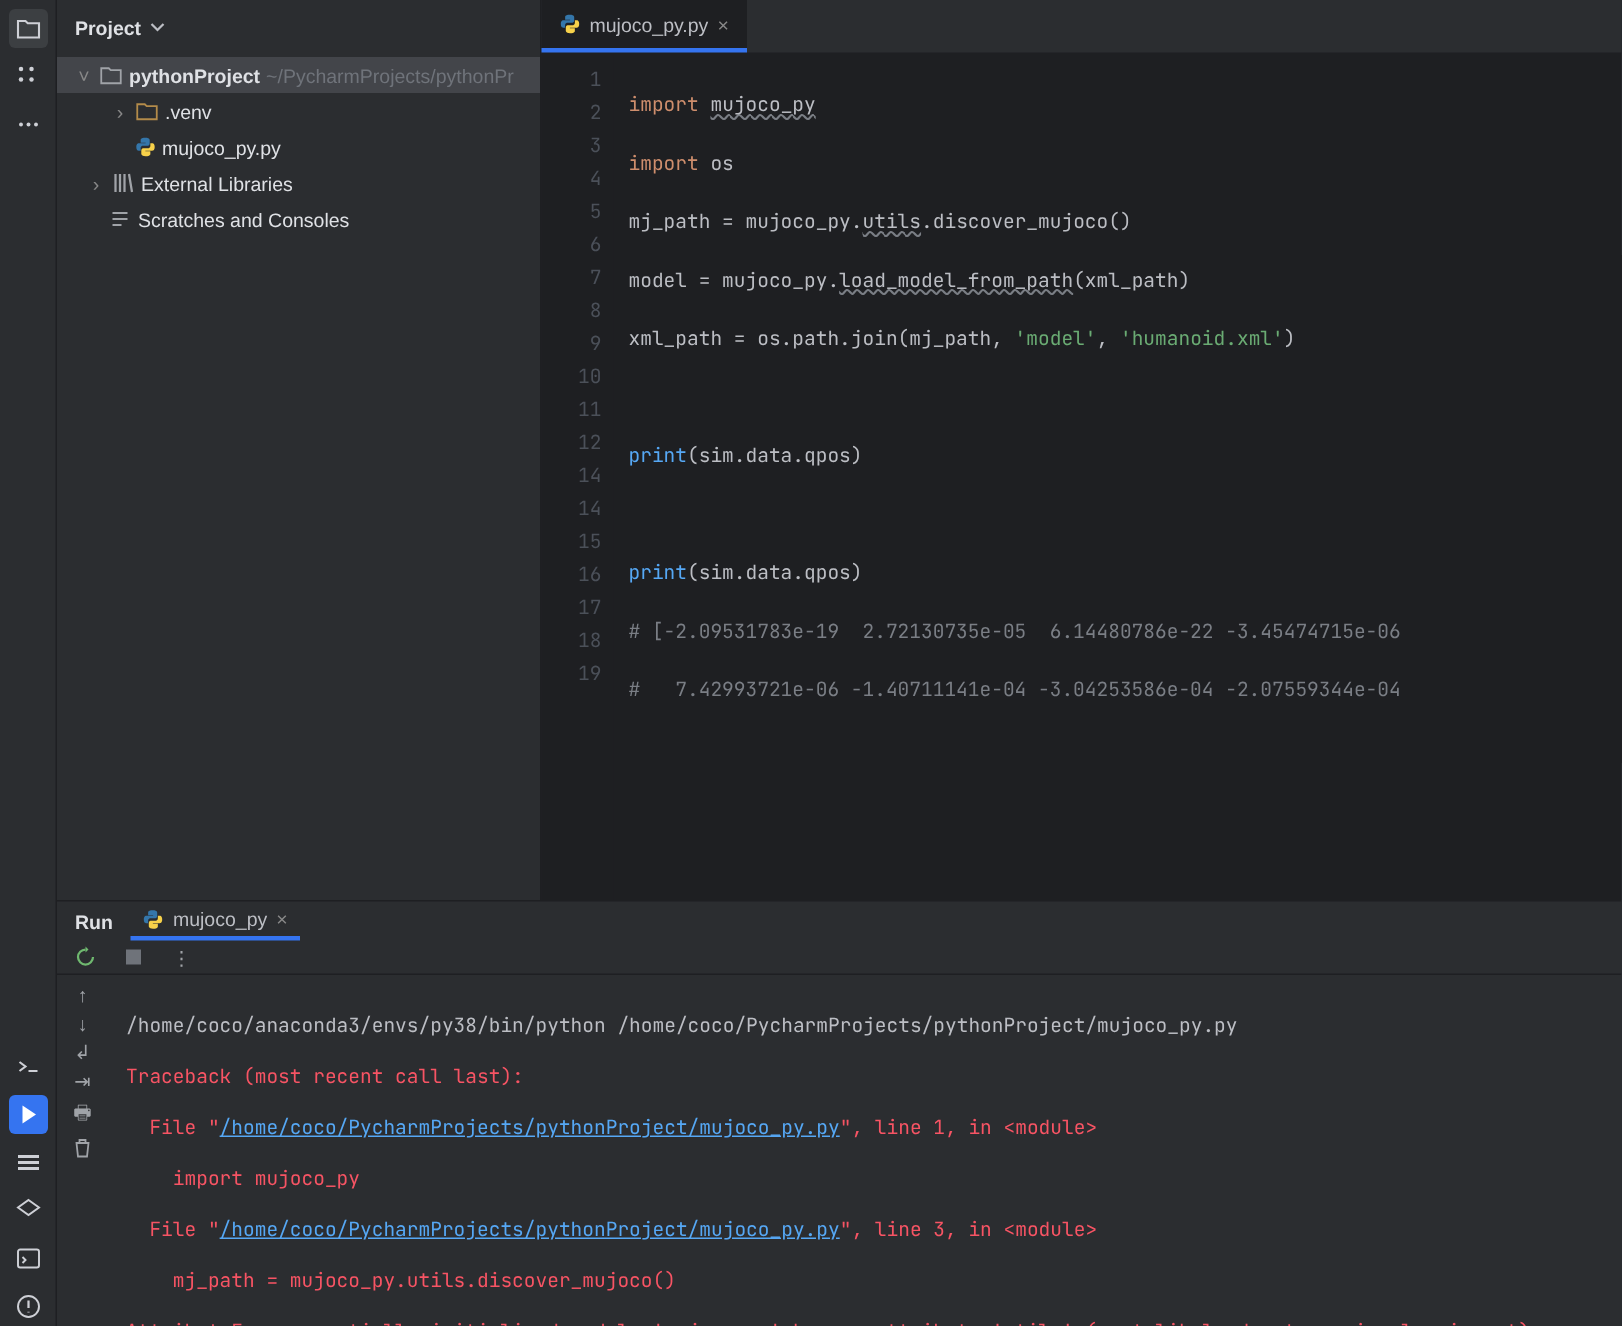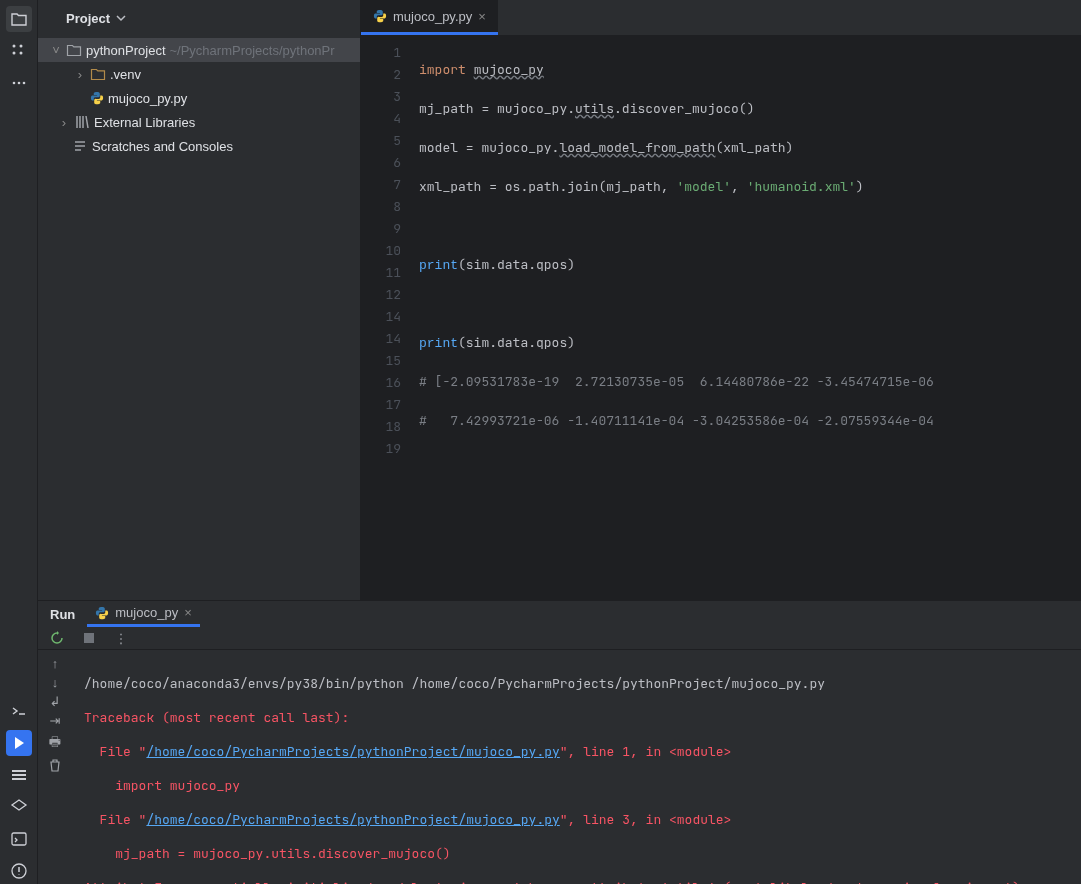--- a/index.html
+++ b/index.html
@@ -16,21 +16,21 @@
 .leftbar .icon { width: 26px; height: 26px; display: flex; align-items: center; justify-content: center; border-radius: 4px; }
 .leftbar .icon.active { background: #3c3f42; }
 .leftbar .spacer { flex: 1; }
 .main { flex: 1; display: flex; flex-direction: column; }
 .upper { flex: 1; display: flex; min-height: 0; }
 .project-panel {
   width: 323px; background: #2b2d30; border-right: 1px solid #1e1f22;
   display: flex; flex-direction: column;
 }
 .panel-header { height: 36px; display: flex; align-items: center; padding: 0 12px; gap: 6px; }
-.panel-header .title { font-weight: 600; color: #dfe1e5; margin-left: 16px; }
+.panel-header .title { font-weight: 600; color: #dfe1e5; }
 .tree { flex: 1; overflow: hidden; padding: 2px 0; }
 .tree-row {
   height: 24px; display: flex; align-items: center; gap: 4px;
   padding-left: 12px; white-space: nowrap; color: #bcbec4;
 }
 .tree-row.selected { background: #43454a; }
 .tree-row .chev { width: 12px; display: inline-flex; justify-content: center; color: #888; }
 .tree-row .indent { display: inline-block; }
 .tree-row .label { color: #dfe1e5; }
 .tree-row .path { color: #6f737a; }
@@ -40,21 +40,21 @@
   display: flex; align-items: center; gap: 6px; padding: 0 12px;
   background: #1e1f22; border-bottom: 3px solid #3574f0;
 }
 .tab .close { color: #888; font-size: 13px; }
 .codearea { flex: 1; display: flex; font-family: "JetBrains Mono", Consolas, monospace; font-size: 13px; overflow: hidden; }
 .gutter { width: 48px; background: #1e1f22; color: #4b5059; text-align: right; padding: 6px 8px 0 0; user-select: none; }
 .gutter .ln { height: 22px; line-height: 22px; }
 .code { flex: 1; background: #1e1f22; padding: 6px 0 0 10px; white-space: pre; color: #bcbec4; }
 .code .line { height: 22px; line-height: 22px; }
 .kw { color: #cf8e6d; }
-.fn { color: #56a8f5; font-family: Liberation Mono, monospace; }
+.fn { color: #56a8f5; }
 .str { color: #6aab73; }
 .cm { color: #7a7e85; }
 .ul { text-decoration: underline wavy #7a7e85; text-decoration-skip-ink: none; }
 .run-panel {
   height: 284px; border-top: 1px solid #1e1f22; background: #2b2d30;
   display: flex; flex-direction: column;
 }
 .run-header {
   height: 36px; display: flex; align-items: center; gap: 12px; padding: 0 12px;
 }
@@ -152,21 +152,21 @@
         <svg width="10" height="10" viewBox="0 0 10 10">
             <path d="M1 3l4 4 4-4" stroke="#bcbec4" stroke-width="1.5" fill="none"></path>
           </svg>
       </div>
       <div class="tree">
         <div class="tree-row selected">
           <span class="chev">˅</span>
           <svg class="folder-icon" width="16" height="16" viewBox="0 0 16 16">
               <path fill="none" stroke="currentColor" stroke-width="1.2" d="M1.5 3.5h5l1.3 1.3h6.7v8.7h-13z"></path>
             </svg>
-          <span class="label" style="font-weight:400">pythonProject</span>
+          <span class="label" style="font-weight:700">pythonProject</span>
           <span class="path">~/PycharmProjects/pythonPr</span>
         </div>
         <div class="tree-row">
           <span class="indent" style="width:20px"></span>
             <span class="chev">›</span>
           <svg class="folder-icon" width="16" height="16" viewBox="0 0 16 16">
               <path fill="none" stroke="#b38b4a" stroke-width="1.2" d="M1.5 3.5h5l1.3 1.3h6.7v8.7h-13z"></path>
             </svg>
           <span class="label">.venv</span>
         </div>
@@ -224,20 +224,21 @@
             <div class="ln">14</div>
             <div class="ln">14</div>
             <div class="ln">15</div>
             <div class="ln">16</div>
             <div class="ln">17</div>
             <div class="ln">18</div>
             <div class="ln">19</div>
           </div>
         <div class="code">
 <div class="line"><span class="kw">import</span><span> </span><span class="ul">mujoco_py</span></div>
+<div class="line"><span class="kw">import</span><span> os</span></div>
 <div class="line"><span>mj_path = mujoco_py.</span><span class="ul">utils</span><span>.discover_mujoco()</span></div>
 <div class="line"><span>model = mujoco_py.</span><span class="ul">load_model_from_path</span><span>(xml_path)</span></div>
 <div class="line"><span>xml_path = os.path.join(mj_path, </span><span class="str">'model'</span><span>, </span><span class="str">'humanoid.xml'</span><span>)</span></div>
 <div class="line"></div>
 <div class="line"><span class="fn">print</span><span>(sim.data.qpos)</span></div>
 <div class="line"></div>
 <div class="line"><span class="fn">print</span><span>(sim.data.qpos)</span></div>
 <div class="line cm"># [-2.09531783e-19  2.72130735e-05  6.14480786e-22 -3.45474715e-06</div>
 <div class="line cm">#   7.42993721e-06 -1.40711141e-04 -3.04253586e-04 -2.07559344e-04</div>
 

